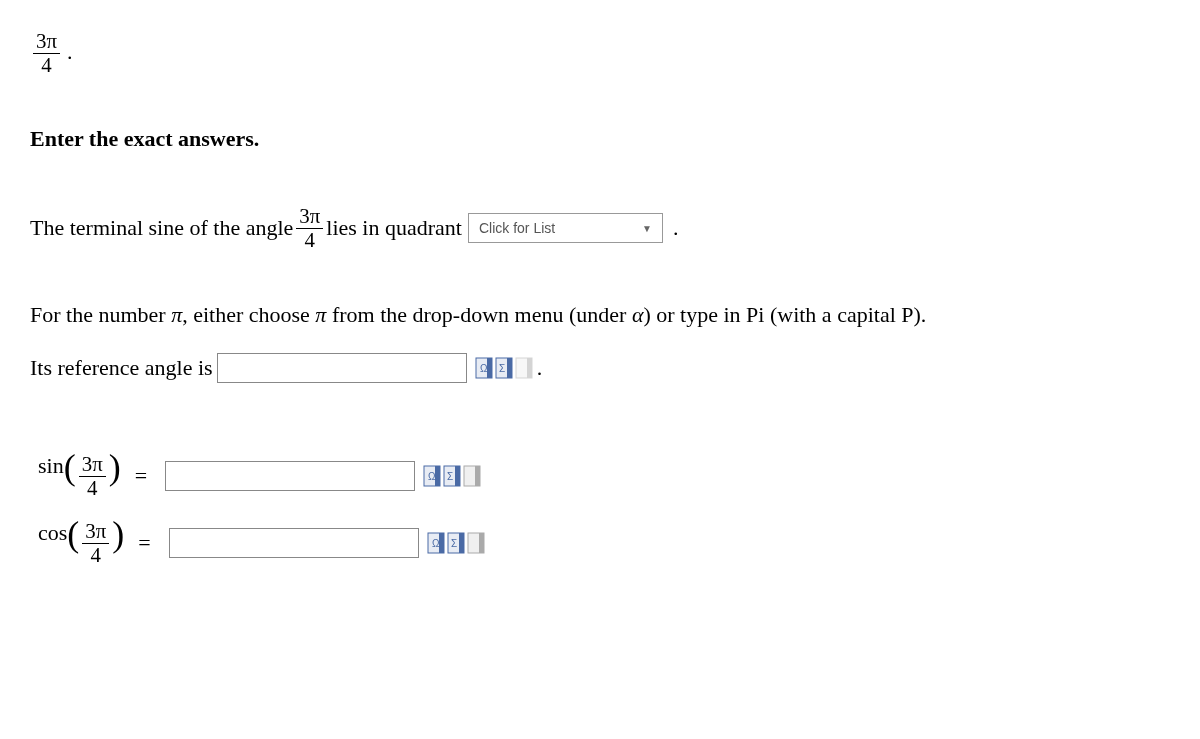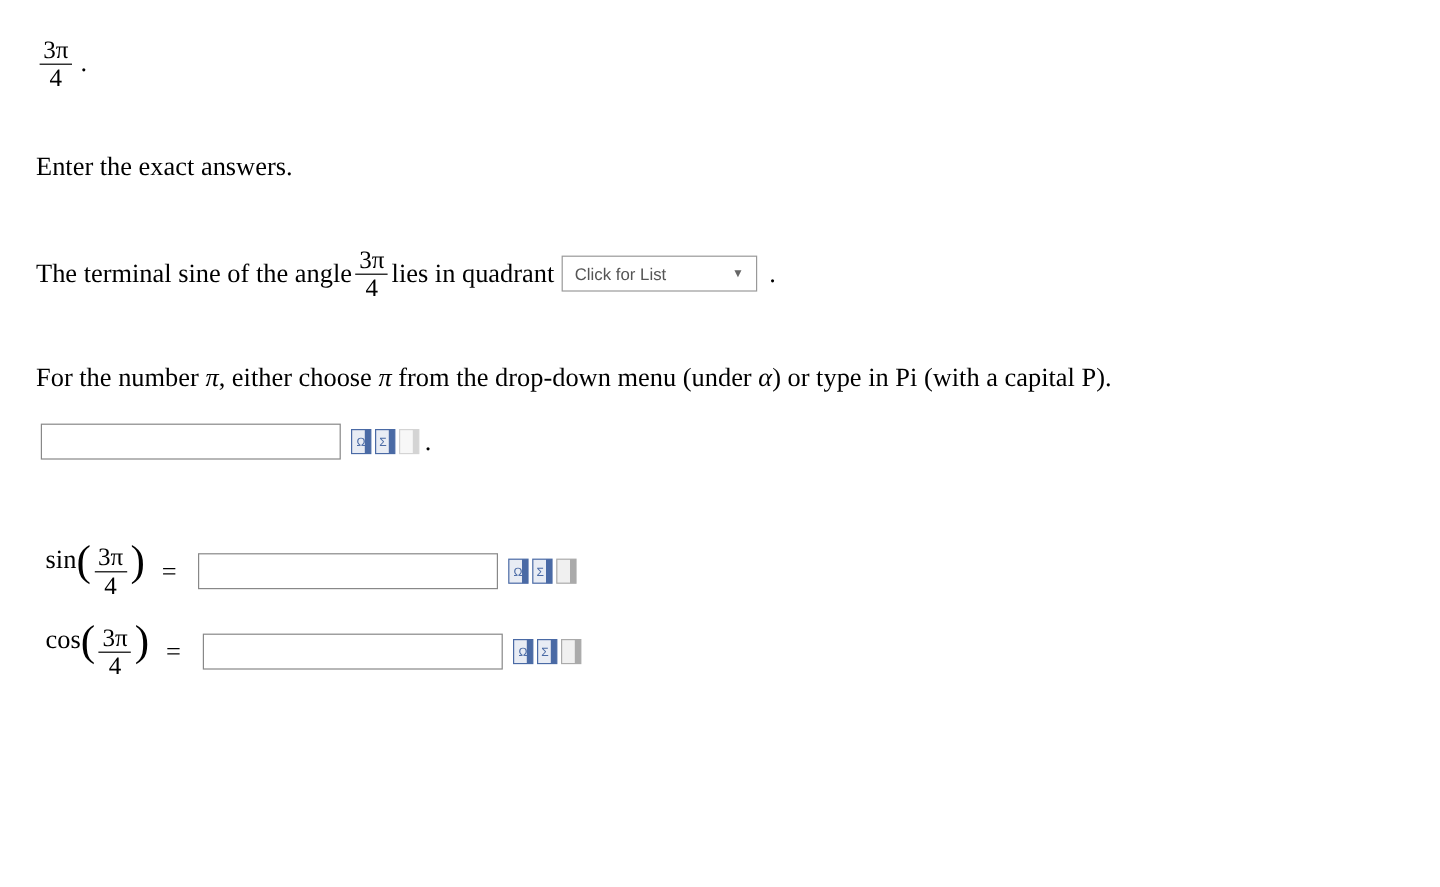--- a/index.html
+++ b/index.html
@@ -13,20 +13,21 @@
       padding: 30px;
       background: #fff;
       width: 1200px;
     }
     .para {
       margin-bottom: 45px;
       line-height: 1.5;
     }
     .para-tight {
       margin-bottom: 50px;
+      font-weight: bold;
     }
     .frac {
       display: inline-block;
       vertical-align: middle;
       text-align: center;
       font-size: 0.95em;
       margin: 0 3px;
     }
     .frac .num {
       display: block;
@@ -45,21 +46,21 @@
     .dropdown {
       display: inline-flex;
       align-items: center;
       justify-content: space-between;
       border: 1px solid #999;
       background: #fff;
       font-family: Arial, sans-serif;
       font-size: 14px;
       color: #555;
       padding: 6px 10px;
-      width: 163px;
+      width: 195px;
       height: 30px;
       vertical-align: middle;
       cursor: pointer;
       margin: 0 6px;
     }
     .dropdown .caret {
       font-size: 10px;
       color: #666;
     }
     .text-input {
@@ -146,20 +147,21 @@
     <span class="caret">▼</span>
   </span>
   <span class="period">.</span>
 </div>
 
 <div class="instruction-block">
   <span>For the number </span><span class="italic">π</span><span>, either choose </span><span class="italic">π</span><span> from the drop-down menu (under </span><span class="italic">α</span><span>) or type in Pi (with a capital P).</span>
 </div>
 
 <div class="line-with-input" style="margin-bottom:70px;">
+  <span class="prefix-text">Its reference angle is </span>
   <span class="text-input"></span>
   <span class="icon-group">
     <span class="tool-icon">
       <svg viewBox="0 0 18 22">
           <rect x="1" y="1" width="16" height="20" fill="#e8ecf4" stroke="#4a6aa5" stroke-width="1"></rect>
           <rect x="12" y="1" width="5" height="20" fill="#4a6aa5"></rect>
           <text x="5" y="15" font-size="10" fill="#4a6aa5" font-family="Arial">Ω</text>
         </svg>
     </span>
     <span class="tool-icon">

